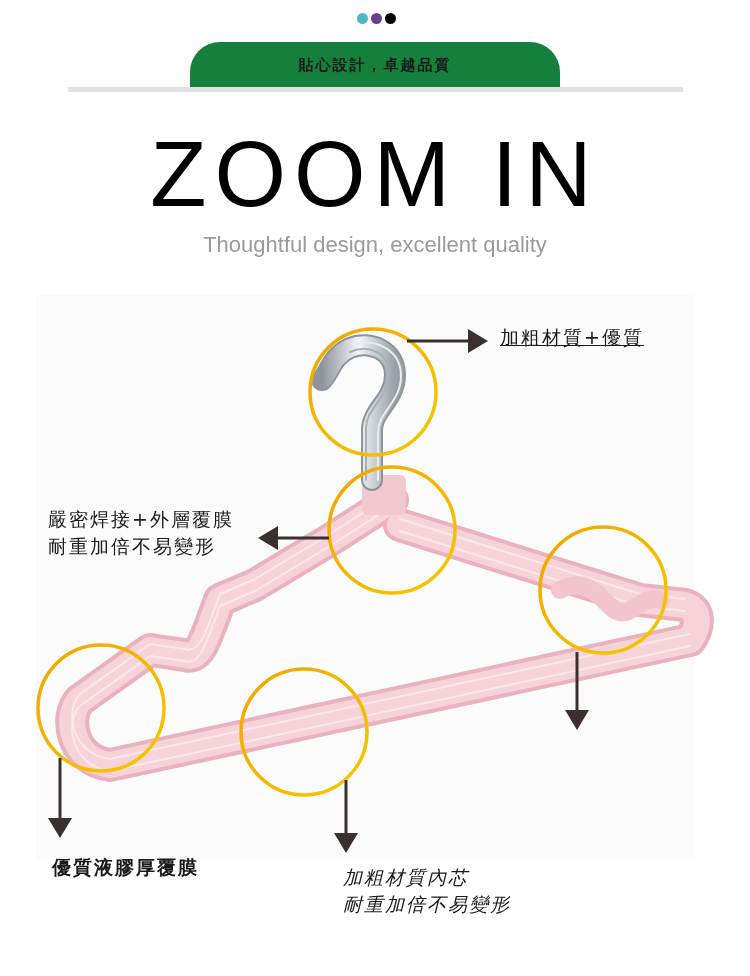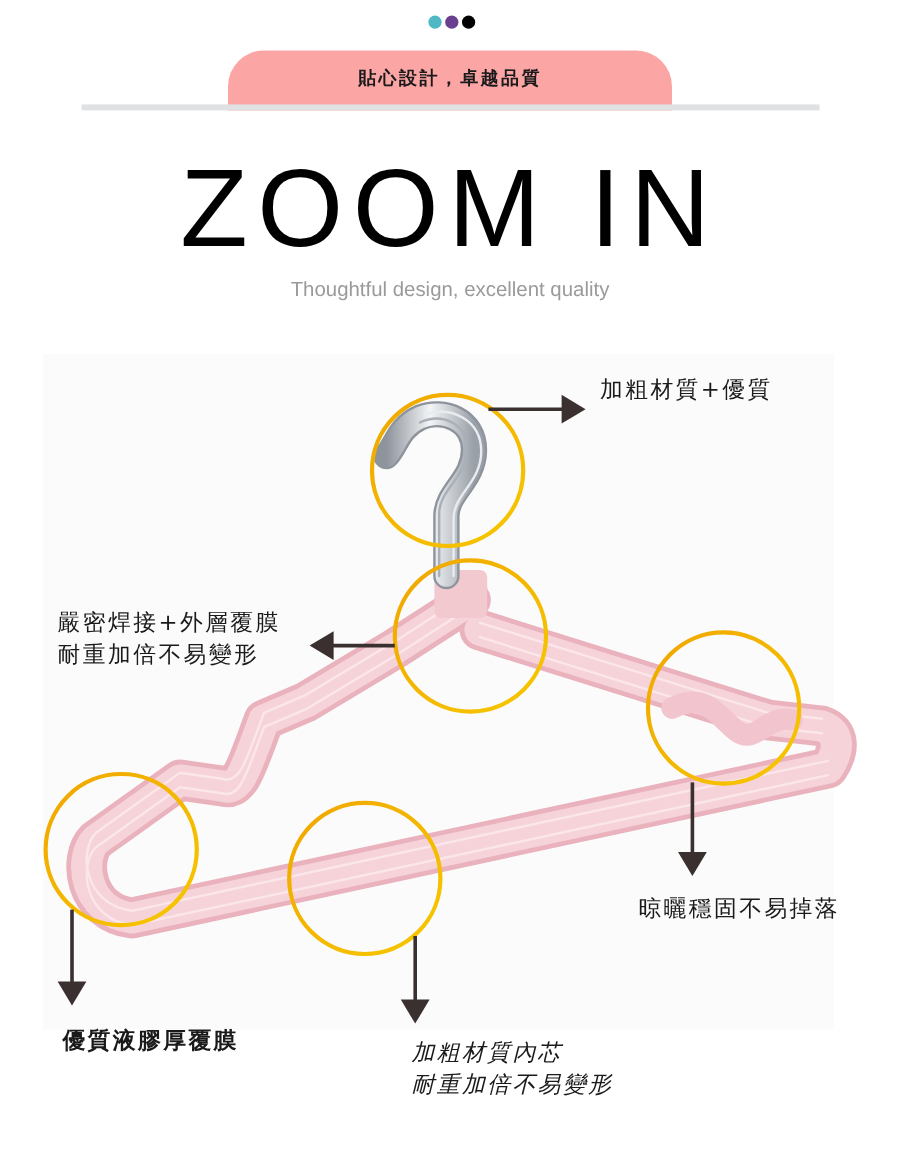--- a/index.html
+++ b/index.html
@@ -1,29 +1,29 @@
 <!DOCTYPE html>
 <html><head>
 <meta charset="utf-8">
 <style>
   html, body { margin: 0; padding: 0; background: #ffffff; }
   body { width: 750px; height: 976px; position: relative; overflow: hidden;
          font-family: "DejaVu Sans", sans-serif; }
   .dots { position: absolute; top: 13px; left: 357px; display: flex; gap: 3px; }
   .dot { width: 11px; height: 11px; border-radius: 50%; }
   .tab { position: absolute; left: 190px; top: 42px; width: 370px; height: 50px;
-         background: #fca5a5; border-radius: 30px 30px 0 0; }
+         background: #15803d; border-radius: 30px 30px 0 0; }
   .tab-label { position: absolute; left: 0; right: 0; top: 14px; text-align: center;
                font-size: 15px; font-weight: bold; color: #1a1a1a; letter-spacing: 2px; }
   .rule { position: absolute; left: 68px; top: 87px; width: 615px; height: 5px; background: #e0e1e3; }
   .headline { position: absolute; left: 0; right: 0; top: 128px; text-align: center;
               font-family: "Liberation Sans", sans-serif; font-weight: normal;
               font-size: 92px; letter-spacing: 8px; color: #000; line-height: 1; }
   .subtitle { position: absolute; left: 0; right: 0; top: 232px; text-align: center;
-              font-family: "Liberation Sans", sans-serif; font-size: 17px; color: #9a9a9a; }
+              font-family: "Liberation Sans", sans-serif; font-size: 22px; color: #9a9a9a; }
   .panel { position: absolute; left: 36px; top: 295px; width: 659px; height: 563px; background: #fbfbfb; }
   svg.art { position: absolute; left: 0; top: 0; }
   .callout { position: absolute; font-size: 19px; line-height: 27px; color: #1a1a1a;
              letter-spacing: 2px; white-space: nowrap; }
 </style>
 </head>
 <body>
 
 <div class="dots">
   <span class="dot" style="background:#4fb8c4"></span>
@@ -105,31 +105,30 @@
       <line x1="60" y1="758" x2="60" y2="820" stroke-width="3"></line>
       <polygon points="48,818 60,838 72,818" stroke="none"></polygon>
     </g>
     <g>
       <line x1="346" y1="780" x2="346" y2="835" stroke-width="3"></line>
       <polygon points="334,833 346,853 358,833" stroke="none"></polygon>
     </g>
   </g>
 </svg>
 
-<div class="callout" style="left:500px; top:312px;">
+<div class="callout" style="left:500px; top:324px;text-decoration:underline;">
   <div>加粗材質+優質</div>
 </div>
 
 <div class="callout" style="left:48px; top:506px;">
   <div>嚴密焊接+外層覆膜</div>
   <div>耐重加倍不易變形</div>
 </div>
 
 <div class="callout" style="left:532px; top:744px;">
-  <div>晾曬穩固不易掉落</div>
 </div>
 
 <div class="callout" style="left:52px; top:854px;font-weight:bold;">
   <div>優質液膠厚覆膜</div>
 </div>
 
 <div class="callout" style="left:343px; top:864px;font-style:italic;">
   <div>加粗材質內芯</div>
   <div>耐重加倍不易變形</div>
 </div>

